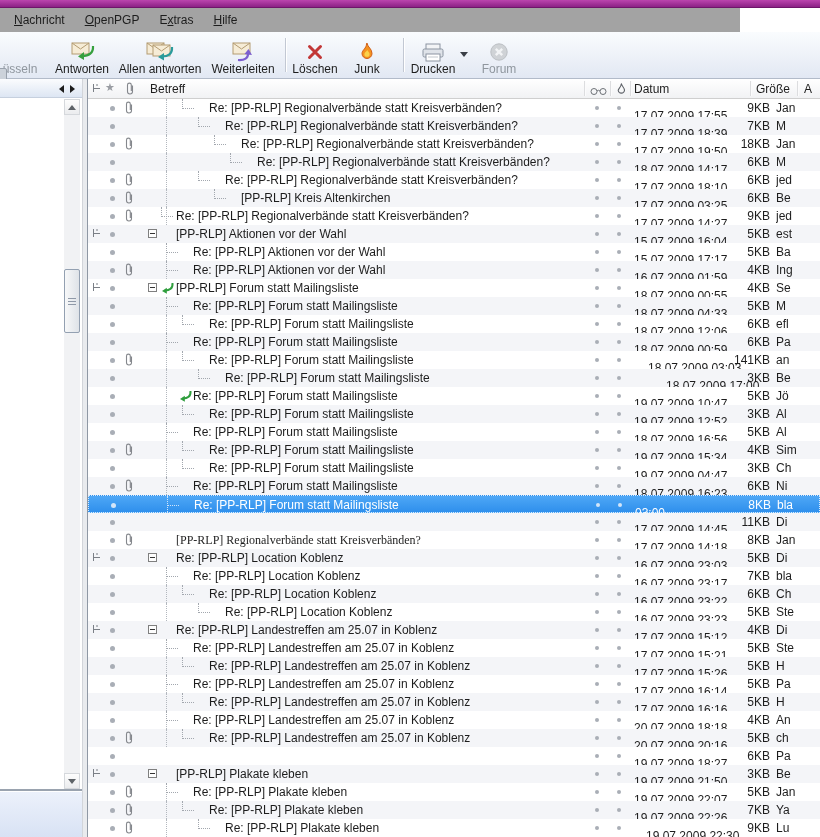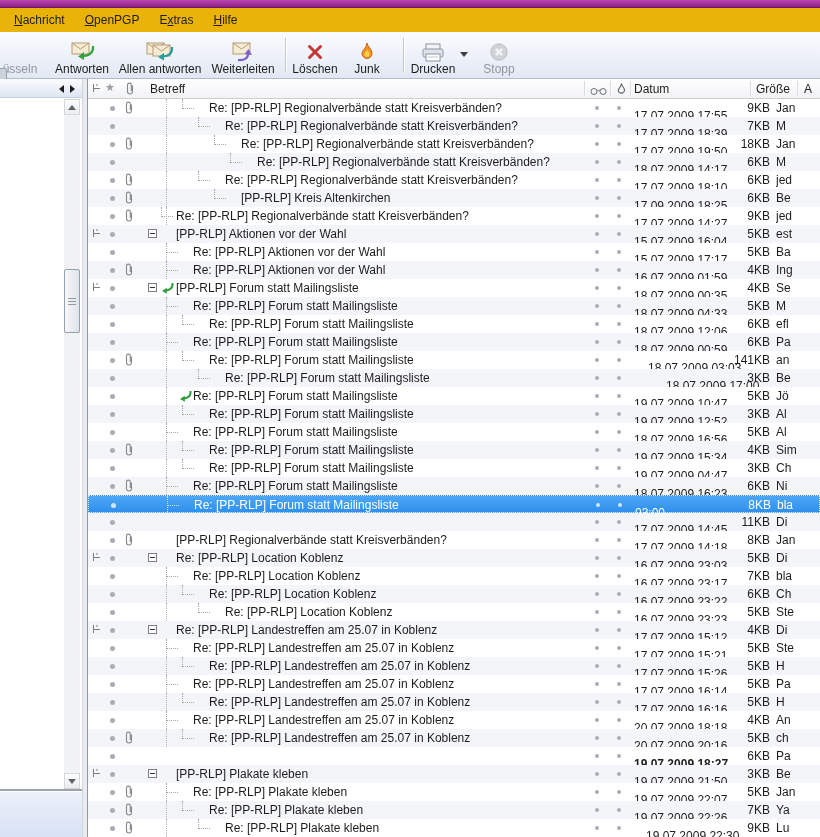--- a/index.html
+++ b/index.html
@@ -2,21 +2,21 @@
 <html><head>
 <meta charset="utf-8">
 <style>
   html,body{margin:0;padding:0;background:#fff;}
   .app{position:relative;width:820px;height:837px;overflow:hidden;
        font-family:"Liberation Sans",sans-serif;font-size:12px;color:#1d1d1d;background:#fff;}
   
   .titlebar{position:absolute;left:0;top:0;width:820px;height:8px;
             background:linear-gradient(#bb45ae,#8c2185);border-bottom:1px solid #6e1569;box-sizing:border-box;}
   
-  .menubar{position:absolute;left:0;top:8px;width:820px;height:24px;background:#eab308;
+  .menubar{position:absolute;left:0;top:8px;width:740px;height:24px;background:#a3a3a3;
            display:flex;align-items:center;padding-left:4px;box-sizing:border-box;}
   .menu-item{padding:3px 10px;white-space:nowrap;}
   .menu-item u{text-decoration:underline;}
   
   .toolbar{position:absolute;left:0;top:32px;width:820px;height:47px;
            background:linear-gradient(#fafcfe,#e2e8f3);border-bottom:1px solid #b2bbc9;box-sizing:border-box;}
   .tb-btn{position:absolute;top:3px;height:41px;display:flex;flex-direction:column;
           align-items:center;justify-content:flex-end;}
   .tb-btn .ic{height:22px;display:flex;align-items:flex-end;justify-content:center;}
   .tb-btn .lbl{font-size:12px;line-height:14px;white-space:nowrap;}
@@ -169,21 +169,21 @@
         </span>
         <span class="lbl">Drucken</span>
       </div>
       <div class="tb-btn disabled" style="left: 477px; width: 44px;">
         <span class="ic">
           <svg width="20" height="20" opacity="0.8">
             <circle cx="10" cy="10" r="8.2" fill="#c8cbce" stroke="#aeb2b6"></circle>
             <path d="M6.8,6.8 L13.2,13.2 M13.2,6.8 L6.8,13.2" stroke="#f3f4f5" stroke-width="2.4"></path>
           </svg>
         </span>
-        <span class="lbl">Stopp</span>
+        <span class="lbl">Forum</span>
       </div>
       <div class="tb-sep" style="left: 285px;"></div>
       <div class="tb-sep" style="left: 403px;"></div>
       <div class="tb-caret" style="left: 460px; top: 20px;"></div>
       <div class="tb-frag"></div>
     </div>
 
   <div class="left-pane-header">
     <span class="lp-arrow left"></span>
     <span class="lp-arrow right"></span>
@@ -312,21 +312,21 @@
         <div class="row even" style="top: 90px;">
           <div class="vline"></div>
           <div class="lconn" style="left: 126px;"></div>
           <span class="rowdot" style="left: 22px;"></span>
           <span class="clip" style="left: 36px;"><svg width="10" height="14">
               <path d="M7.5,3.5 v6 a2.5,2.5 0 0 1 -5,0 V3 a1.9,1.9 0 0 1 3.8,0 v6" fill="none" stroke="#84878c" stroke-width="1.1"></path>
             </svg></span>
           <span class="subject" style="left: 153px; max-width: 343px;">[PP-RLP] Kreis Altenkirchen</span>
           <span class="minidot" style="left: 507px;"></span>
           <span class="minidot" style="left: 529px;"></span>
-          <span class="date" style="left: 546px;">17.09.2009 18:25</span>
+          <span class="date" style="left: 546px;">17.07.2009 03:25</span>
           <span class="size">6KB</span>
           <span class="sender" style="left: 688px;">Be</span>
         </div>
         <div class="row odd" style="top: 108px;">
           <div class="vline"></div>
           <div class="lconn" style="left: 73px;"></div>
           <span class="rowdot" style="left: 22px;"></span>
           <span class="clip" style="left: 36px;"><svg width="10" height="14">
               <path d="M7.5,3.5 v6 a2.5,2.5 0 0 1 -5,0 V3 a1.9,1.9 0 0 1 3.8,0 v6" fill="none" stroke="#84878c" stroke-width="1.1"></path>
             </svg></span>
@@ -381,21 +381,21 @@
             </svg></span>
           <span class="expander"></span>
           <span class="rowdot" style="left: 22px;"></span>
           <span class="rarrow" style="left: 72px;"><svg width="14" height="12">
               <path d="M12.5,1 c0.5,5.5 -3,7.5 -7.5,7.5" fill="none" stroke="#2f9e3d" stroke-width="2"></path>
               <path d="M6.8,5.8 L2,9 L6.8,11.8 z" fill="#2f9e3d"></path>
             </svg></span>
           <span class="subject" style="left: 88px; max-width: 408px;">[PP-RLP] Forum statt Mailingsliste</span>
           <span class="minidot" style="left: 507px;"></span>
           <span class="minidot" style="left: 529px;"></span>
-          <span class="date" style="left: 546px;">18.07.2009 00:35</span>
+          <span class="date" style="left: 546px;">18.07.2009 00:55</span>
           <span class="size">4KB</span>
           <span class="sender" style="left: 688px;">Se</span>
         </div>
         <div class="row even" style="top: 198px;">
           <div class="vline"></div>
           <div class="lconn" style="left: 78px;"></div>
           <span class="rowdot" style="left: 22px;"></span>
           <span class="subject" style="left: 105px; max-width: 391px;">Re: [PP-RLP] Forum statt Mailingsliste</span>
           <span class="minidot" style="left: 507px;"></span>
           <span class="minidot" style="left: 529px;"></span>
@@ -542,21 +542,21 @@
           <span class="minidot" style="left: 529px;"></span>
           <span class="date" style="left: 546px;">17.07.2009 14:45</span>
           <span class="size">11KB</span>
           <span class="sender" style="left: 688px;">Di</span>
         </div>
         <div class="row odd" style="top: 432px;">
           <span class="rowdot" style="left: 22px;"></span>
           <span class="clip" style="left: 36px;"><svg width="10" height="14">
               <path d="M7.5,3.5 v6 a2.5,2.5 0 0 1 -5,0 V3 a1.9,1.9 0 0 1 3.8,0 v6" fill="none" stroke="#84878c" stroke-width="1.1"></path>
             </svg></span>
-          <span class="subject" style="left: 88px; max-width: 408px;">[PP-RLP] Regionalverbände statt Kreisverbänden?</span>
+          <span class="subject" style="left: 88px; max-width: 408px; font-family: Liberation Serif, serif;">[PP-RLP] Regionalverbände statt Kreisverbänden?</span>
           <span class="minidot" style="left: 507px;"></span>
           <span class="minidot" style="left: 529px;"></span>
           <span class="date" style="left: 546px;">17.07.2009 14:18</span>
           <span class="size">8KB</span>
           <span class="sender" style="left: 688px;">Jan</span>
         </div>
         <div class="row even" style="top: 450px;">
           <span class="tglyph"><svg width="11" height="11">
               <path d="M2.5,1 V9 M2.5,5.5 H9 M6,1 V3" stroke="#7a7f86" fill="none"></path>
             </svg></span>
@@ -681,21 +681,21 @@
           <span class="minidot" style="left: 507px;"></span>
           <span class="minidot" style="left: 529px;"></span>
           <span class="date" style="left: 546px;">20.07.2009 20:16</span>
           <span class="size">5KB</span>
           <span class="sender" style="left: 688px;">ch</span>
         </div>
         <div class="row odd" style="top: 648px;">
           <span class="rowdot" style="left: 22px;"></span>
           <span class="minidot" style="left: 507px;"></span>
           <span class="minidot" style="left: 529px;"></span>
-          <span class="date" style="left: 546px; font-weight: bold;">19.07.2009 18:27</span>
+          <span class="date" style="left: 546px;">19.07.2009 18:27</span>
           <span class="size">6KB</span>
           <span class="sender" style="left: 688px;">Pa</span>
         </div>
         <div class="row even" style="top: 666px;">
           <span class="tglyph"><svg width="11" height="11">
               <path d="M2.5,1 V9 M2.5,5.5 H9 M6,1 V3" stroke="#7a7f86" fill="none"></path>
             </svg></span>
           <span class="expander"></span>
           <span class="rowdot" style="left: 22px;"></span>
           <span class="subject" style="left: 88px; max-width: 408px;">[PP-RLP] Plakate kleben</span>

